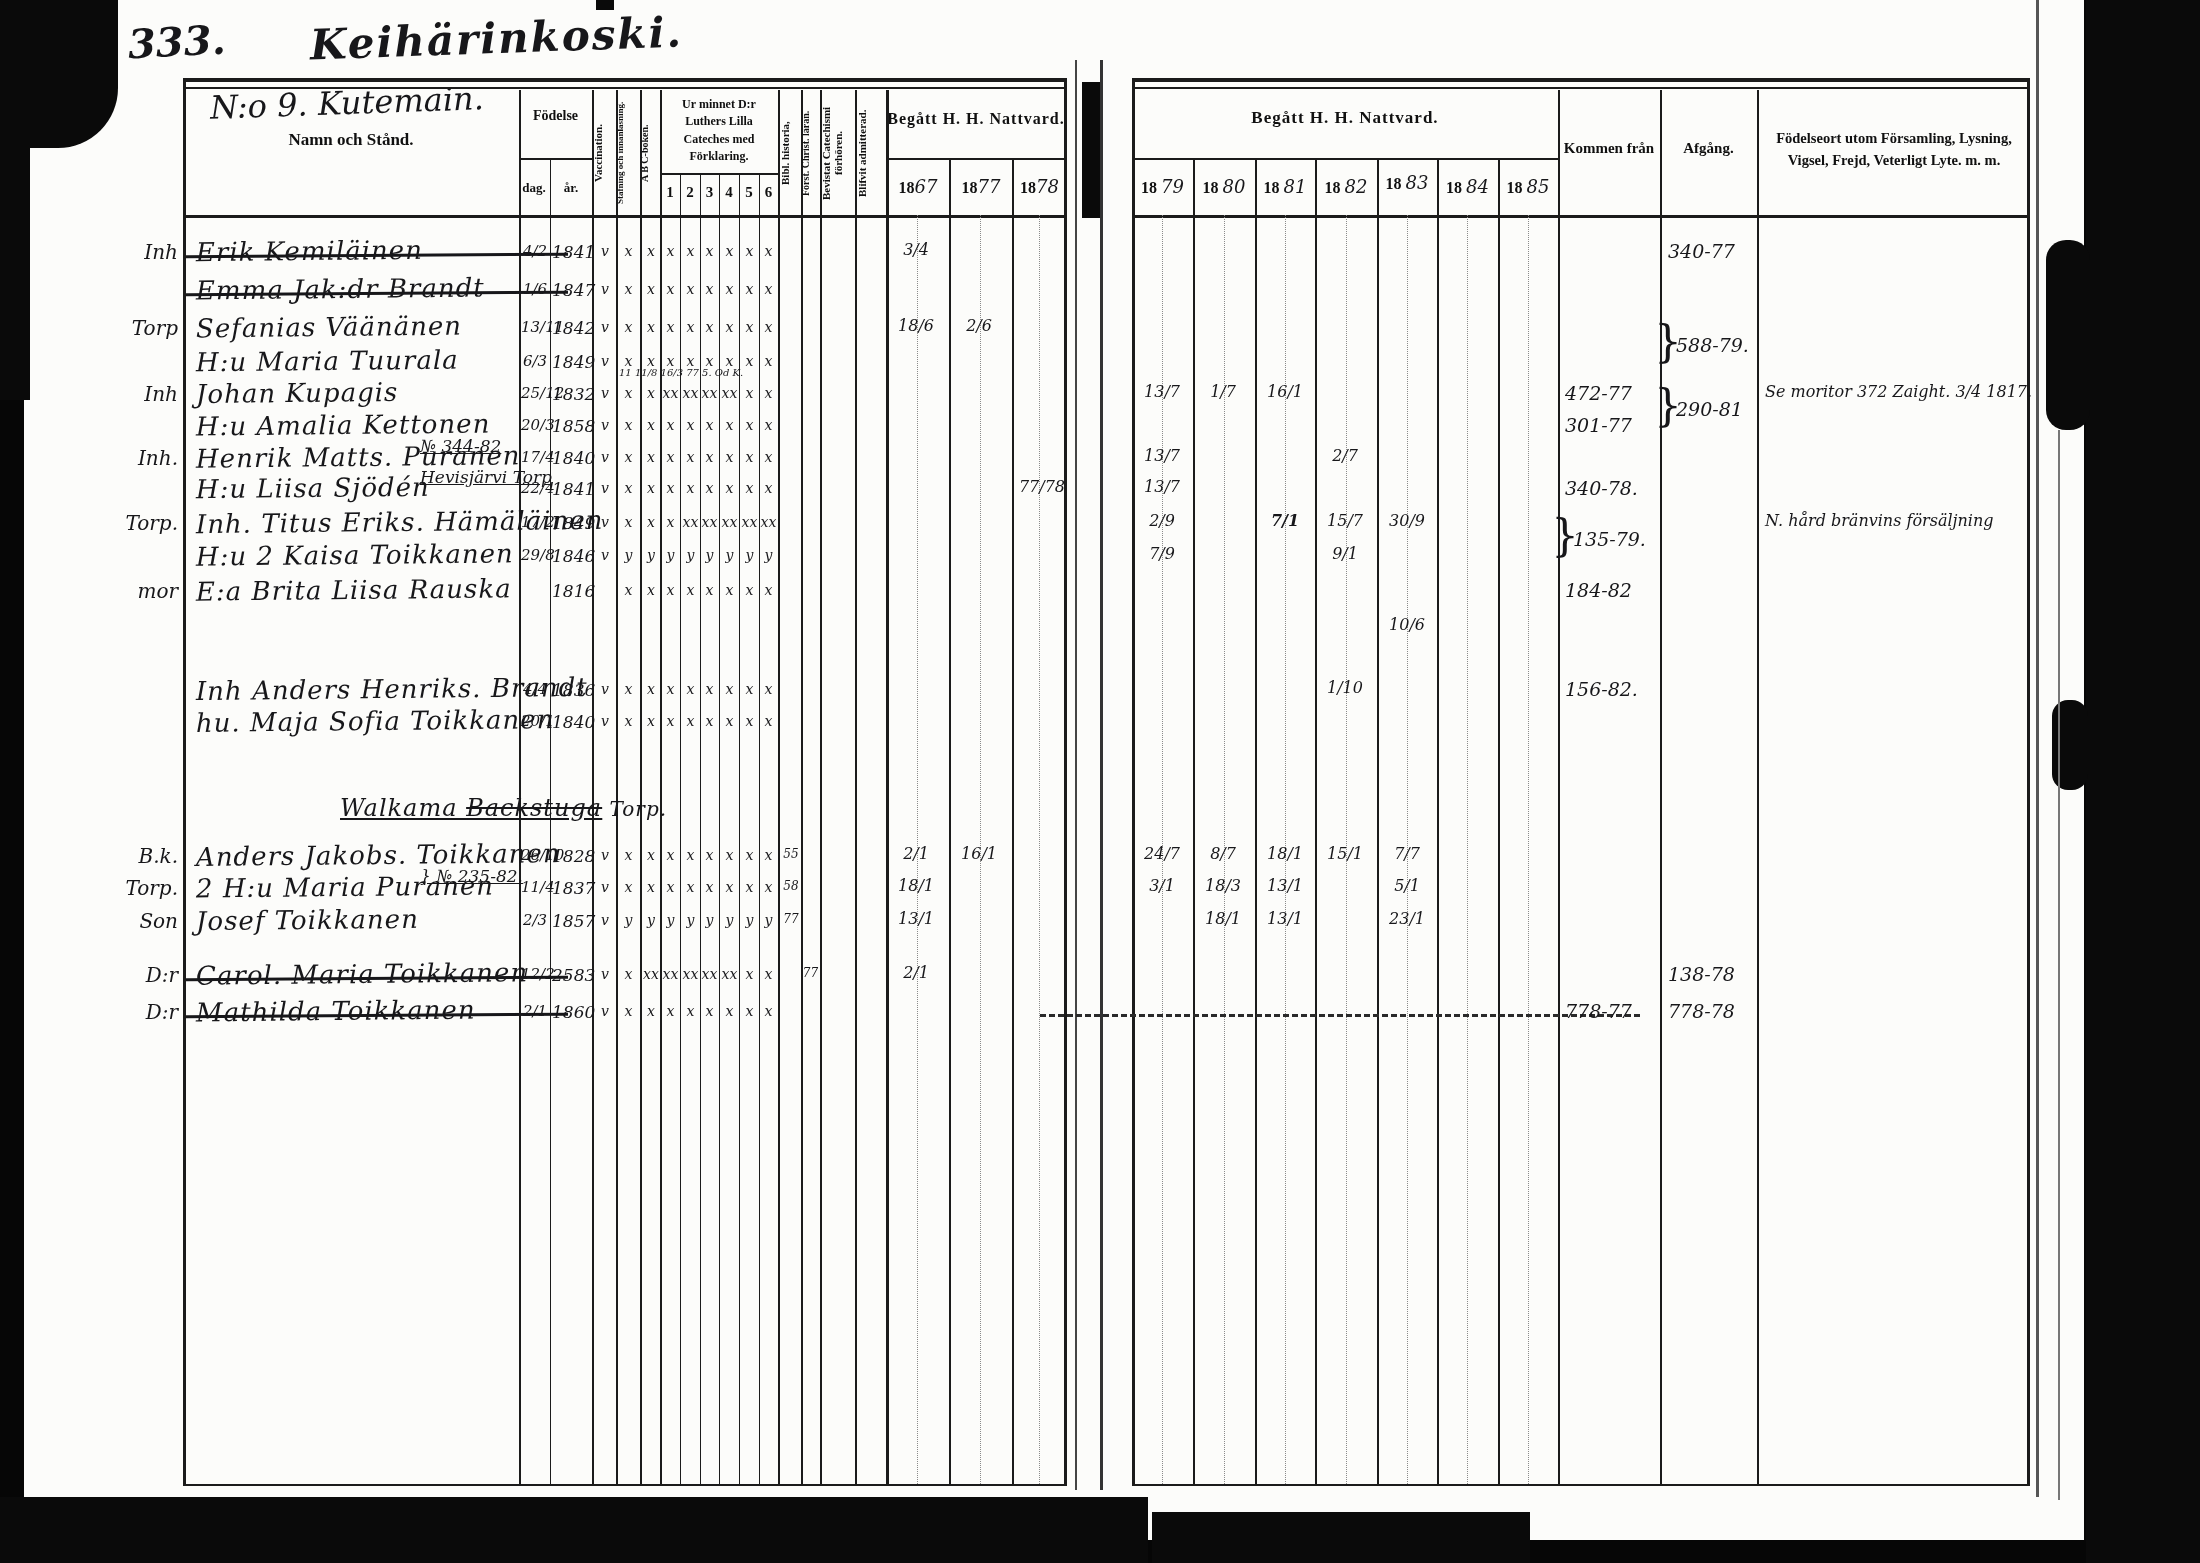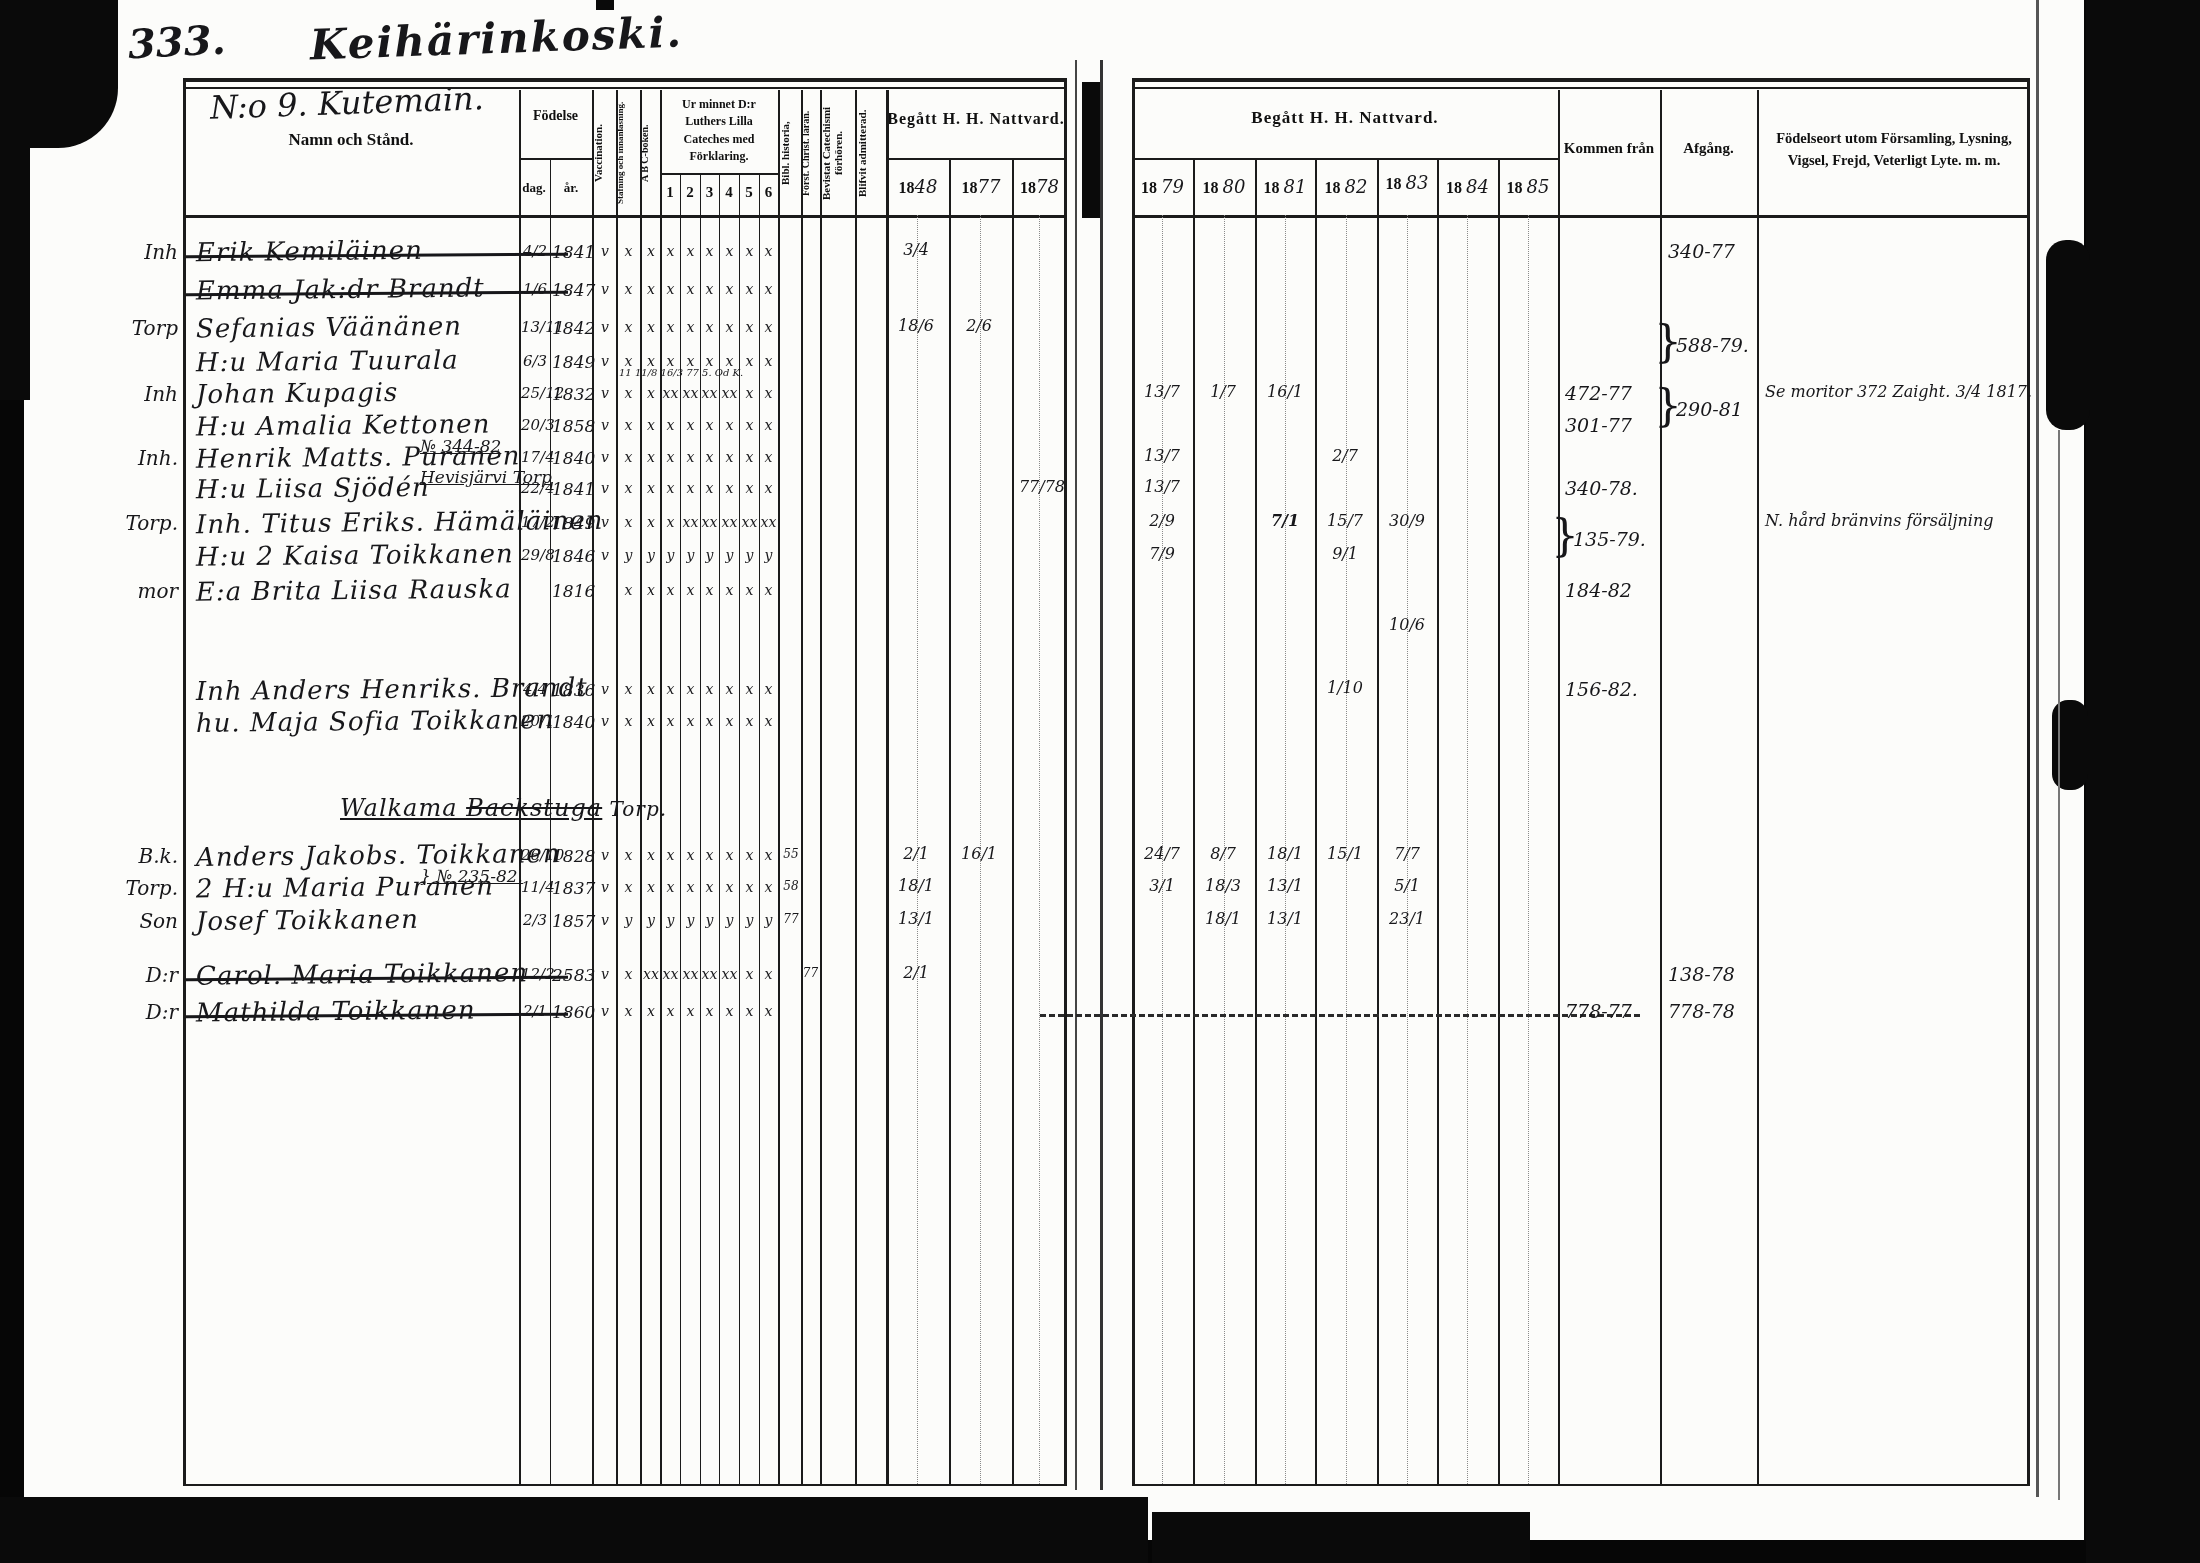--- a/index.html
+++ b/index.html
@@ -56,21 +56,21 @@
   <div class="cell print center" style="left:700px;top:184px;width:19px;font-size:15px;font-weight:bold;">3</div>
   <div class="cell print center" style="left:719px;top:184px;width:20px;font-size:15px;font-weight:bold;">4</div>
   <div class="cell print center" style="left:739px;top:184px;width:20px;font-size:15px;font-weight:bold;">5</div>
   <div class="cell print center" style="left:759px;top:184px;width:19px;font-size:15px;font-weight:bold;">6</div>
   <div class="cell vtxt" style="left:780px;top:94px;width:21px;height:118px;font-size:11px;">Bibl. historia,</div>
   <div class="cell vtxt" style="left:801px;top:94px;width:19px;height:118px;font-size:10px;">Först. Christ. läran.</div>
   <div class="cell vtxt" style="left:821px;top:94px;width:33px;height:118px;font-size:11px;">Bevistat Catechismi förhören.</div>
   <div class="cell vtxt" style="left:857px;top:94px;width:28px;height:118px;font-size:11px;">Blifvit admitterad.</div>
   <div class="cell print center" style="left:886px;top:110px;width:180px;font-size:16px;font-weight:bold;letter-spacing:1px;">Begått H. H. Nattvard.</div>
   <div class="cell" style="left:887px;top:176px;width:62px;text-align:center;">
-    <span class="print" style="font-size:16px;font-weight:bold;">18</span><span class="hw" style="font-size:18px;">48</span>
+    <span class="print" style="font-size:16px;font-weight:bold;">18</span><span class="hw" style="font-size:18px;">67</span>
   </div>
   <div class="cell" style="left:950px;top:176px;width:62px;text-align:center;">
     <span class="print" style="font-size:16px;font-weight:bold;">18</span><span class="hw" style="font-size:18px;">77</span>
   </div>
   <div class="cell" style="left:1013px;top:176px;width:53px;text-align:center;">
     <span class="print" style="font-size:16px;font-weight:bold;">18</span><span class="hw" style="font-size:18px;">78</span>
   </div>
 
   <div class="cell print center" style="left:1132px;top:108px;width:426px;font-size:17px;font-weight:bold;letter-spacing:1px;">Begått H. H. Nattvard.</div>
   <div class="cell" style="left:1132px;top:176px;width:61px;text-align:center;"><span class="print" style="font-size:16px;font-weight:bold;">18</span> <span class="hw" style="font-size:18px;">79</span></div>

